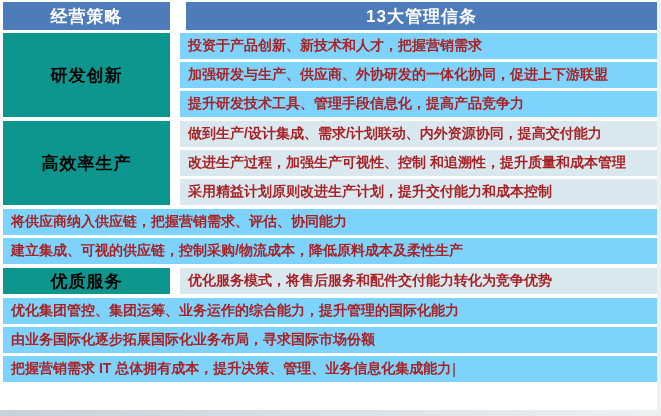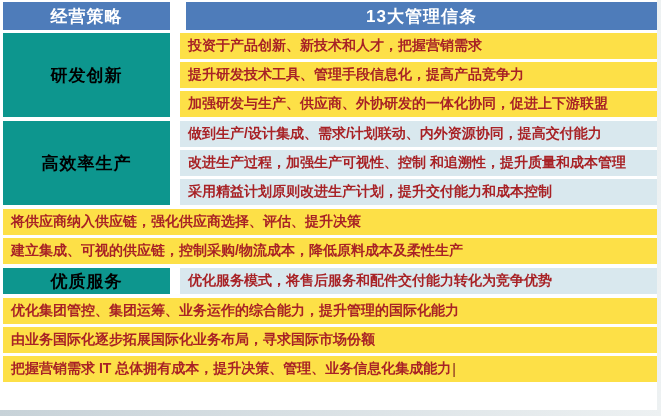--- a/index.html
+++ b/index.html
@@ -31,21 +31,21 @@
     font-weight:bold; font-size:17px; letter-spacing:1px;
     text-align:center;
   }
   .rows { flex:1; display:flex; flex-direction:column; gap:3px; }
   .row {
     height:26px; display:flex; align-items:center;
     padding-left:8px; box-sizing:border-box;
     font-size:14px; font-weight:bold; color:#a82226;
     white-space:nowrap; overflow:hidden;
   }
-  .tone-orange { background:#fde047; }
+  .tone-orange { background:#7dd3fc; }
   .tone-blue   { background:#d9e8ee; }
   .cursor { font-weight:normal; margin-left:1px; color:#7a1a1e; }
 </style>
 </head>
 <body>
 
 <div class="table-wrap">
   <div class="hdr">
     <div class="hdr-cell hdr-c1">
       <span>经营策略</span>
@@ -57,24 +57,24 @@
   <div id="sections">
       <div class="section">
         <div class="cat">
           <span>研发创新</span>
         </div>
         <div class="rows">
           <div class="row tone-orange">
             <span>投资于产品创新、新技术和人才，把握营销需求</span>
           </div>
           <div class="row tone-orange">
-            <span>提升研发技术工具、管理手段信息化，提高产品竞争力</span>
+            <span>加强研发与生产、供应商、外协研发的一体化协同，促进上下游联盟</span>
           </div>
           <div class="row tone-orange">
-            <span>加强研发与生产、供应商、外协研发的一体化协同，促进上下游联盟</span>
+            <span>提升研发技术工具、管理手段信息化，提高产品竞争力</span>
           </div>
         </div>
       </div>
       <div class="section">
         <div class="cat">
           <span>高效率生产</span>
         </div>
         <div class="rows">
           <div class="row tone-blue">
             <span>做到生产/设计集成、需求/计划联动、内外资源协同，提高交付能力</span>
@@ -83,21 +83,21 @@
             <span>改进生产过程，加强生产可视性、控制 和追溯性，提升质量和成本管理</span>
           </div>
           <div class="row tone-blue">
             <span>采用精益计划原则改进生产计划，提升交付能力和成本控制</span>
           </div>
         </div>
       </div>
       <div class="section">
         <div class="rows">
           <div class="row tone-orange">
-            <span>将供应商纳入供应链，强化供应商选择、评估、提升决策</span>
+            <span>将供应商纳入供应链，把握营销需求、评估、协同能力</span>
           </div>
           <div class="row tone-orange">
             <span>建立集成、可视的供应链，控制采购/物流成本，降低原料成本及柔性生产</span>
           </div>
         </div>
       </div>
       <div class="section">
         <div class="cat">
           <span>优质服务</span>
         </div>

